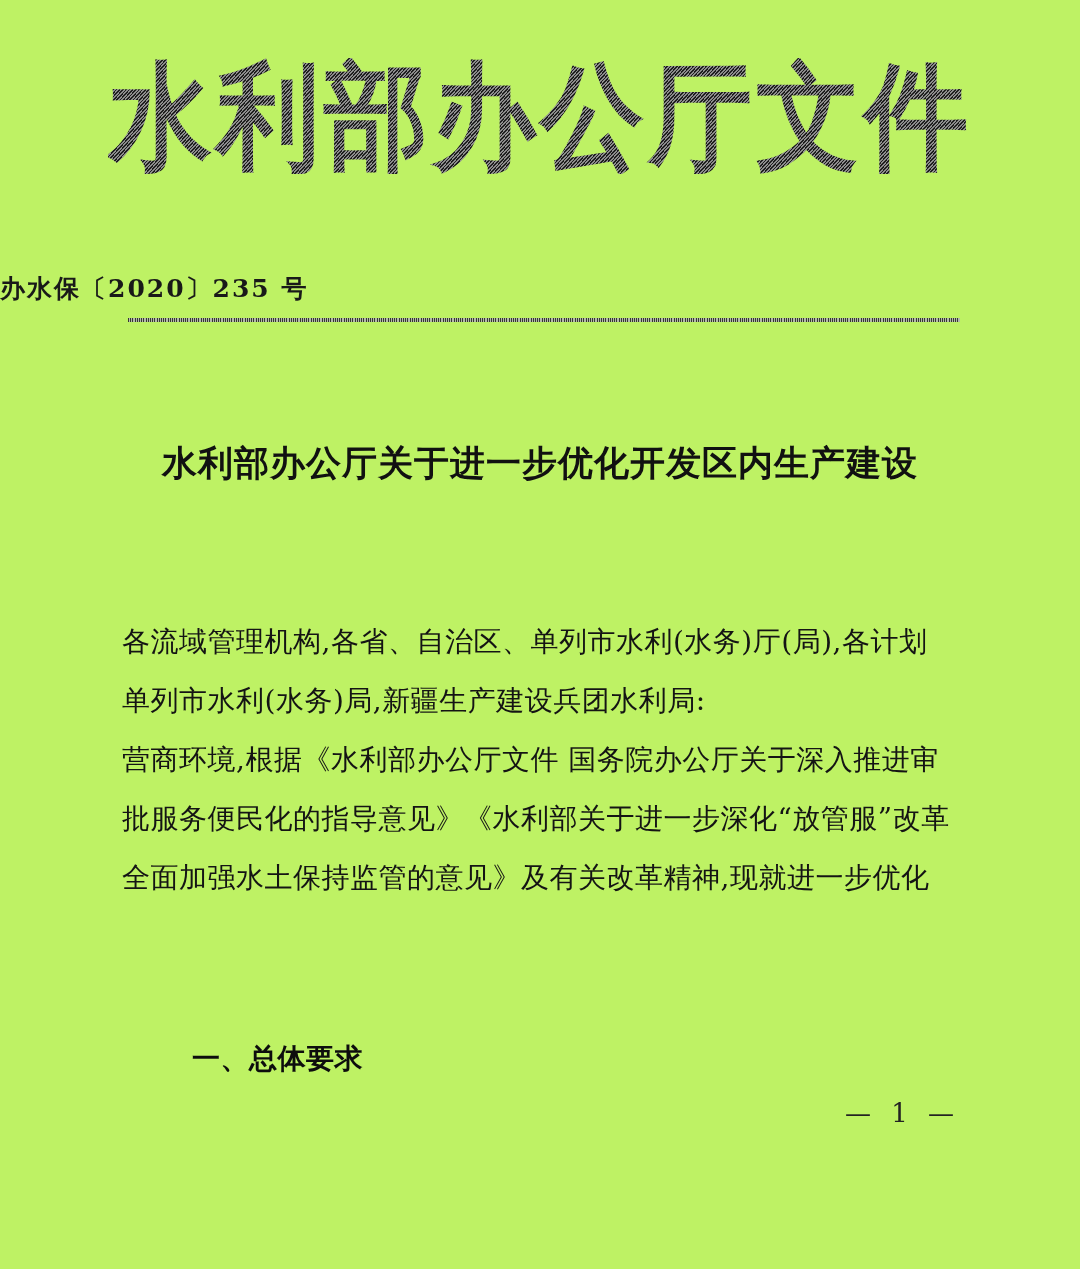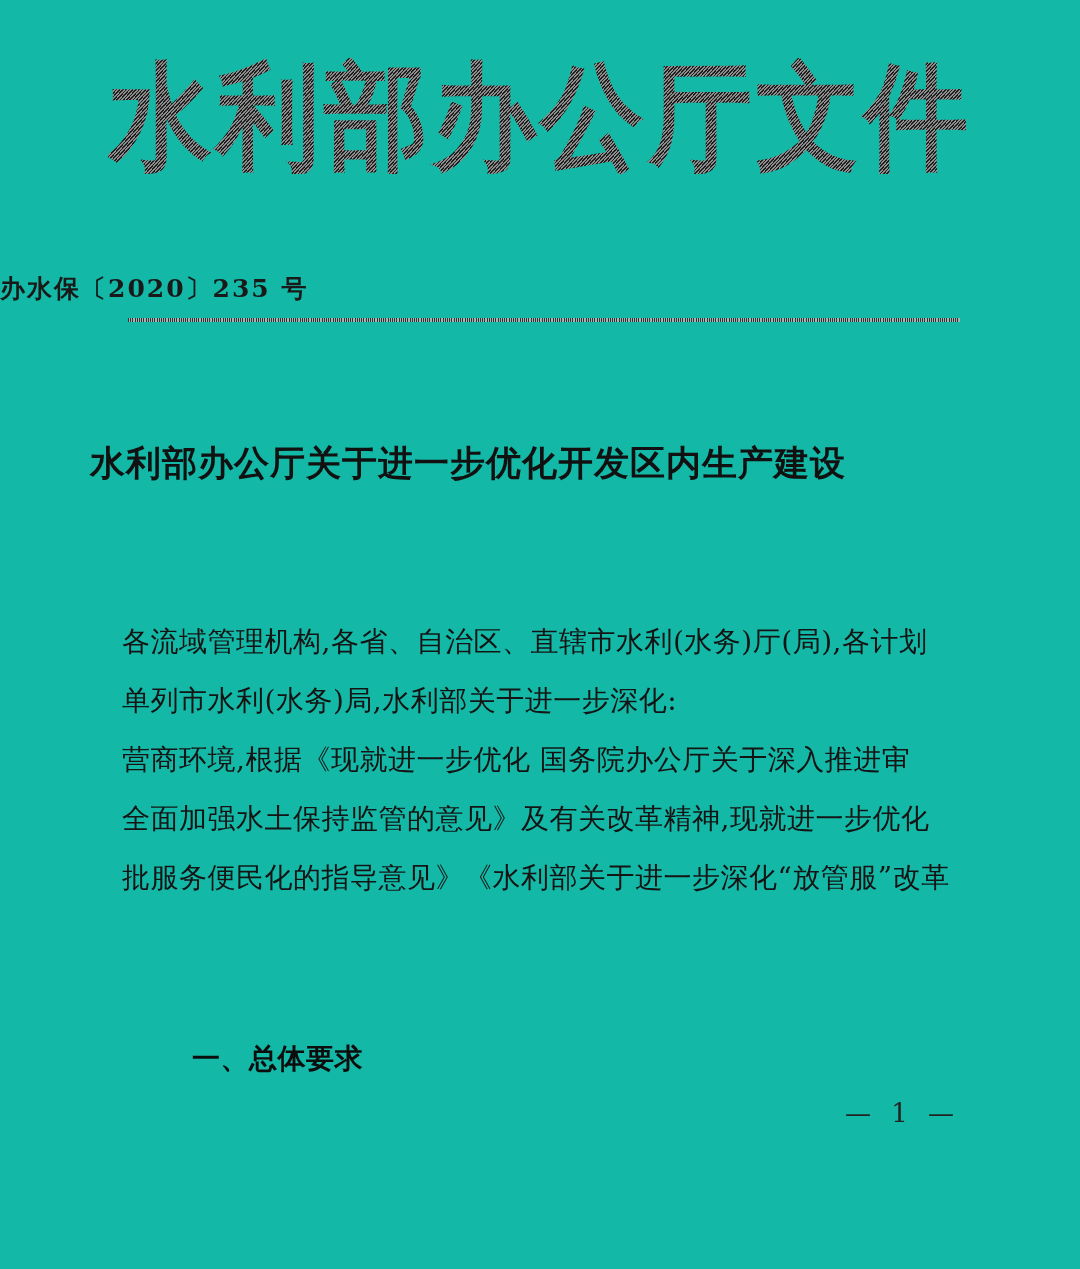--- a/index.html
+++ b/index.html
@@ -12,21 +12,21 @@
   body {
     font-family: "DejaVu Serif", "Liberation Serif", serif;
   }
 
   
   .page {
     position: relative;
     width: 1080px;
     height: 1269px;
     margin: 0 auto;
-    background: #14b8a6;
+    background: #bef264;
     overflow: hidden;
   }
 
   
   .masthead {
     position: absolute;
     left: 0;
     top: 58px;
     width: 1080px;
     text-align: center;
@@ -86,20 +86,21 @@
         #b4b4b4 2.2px);
     opacity: 0.92;
   }
 
   
   .doc-title {
     position: absolute;
     left: 90px;
     top: 432px;
     width: 900px;
+    text-align: center;
     font-family: "DejaVu Serif", "Liberation Serif", serif;
     font-weight: 700;
     font-size: 35px;
     line-height: 62px;
     letter-spacing: 1px;
     color: #111111;
   }
 
   .doc-title .t-line {
     display: block;
@@ -167,25 +168,25 @@
   <div class="doc-number">办水保〔2020〕235 号</div>
 
   <div class="separator"></div>
 
   <div class="doc-title">
     <span class="t-line">水利部办公厅关于进一步优化开发区内生产建设</span>
   </div>
 
   <div class="body-block">
 
-    <div class="body-line">各流域管理机构,各省、自治区、直辖市水利(水务)厅(局),各计划</div>
-    <div class="body-line">单列市水利(水务)局,水利部关于进一步深化:</div>
+    <div class="body-line">各流域管理机构,各省、自治区、单列市水利(水务)厅(局),各计划</div>
+    <div class="body-line">单列市水利(水务)局,新疆生产建设兵团水利局:</div>
 
-    <div class="body-line">营商环境,根据《现就进一步优化 国务院办公厅关于深入推进审</div>
+    <div class="body-line">营商环境,根据《水利部办公厅文件 国务院办公厅关于深入推进审</div>
+    <div class="body-line">批服务便民化的指导意见》《水利部关于进一步深化“放管服”改革</div>
     <div class="body-line">全面加强水土保持监管的意见》及有关改革精神,现就进一步优化</div>
-    <div class="body-line">批服务便民化的指导意见》《水利部关于进一步深化“放管服”改革</div>
   </div>
 
   <div class="section-heading">一、总体要求</div>
 
   <div class="page-footer">— 1 —</div>
 
 </div>
 
 </body></html>

